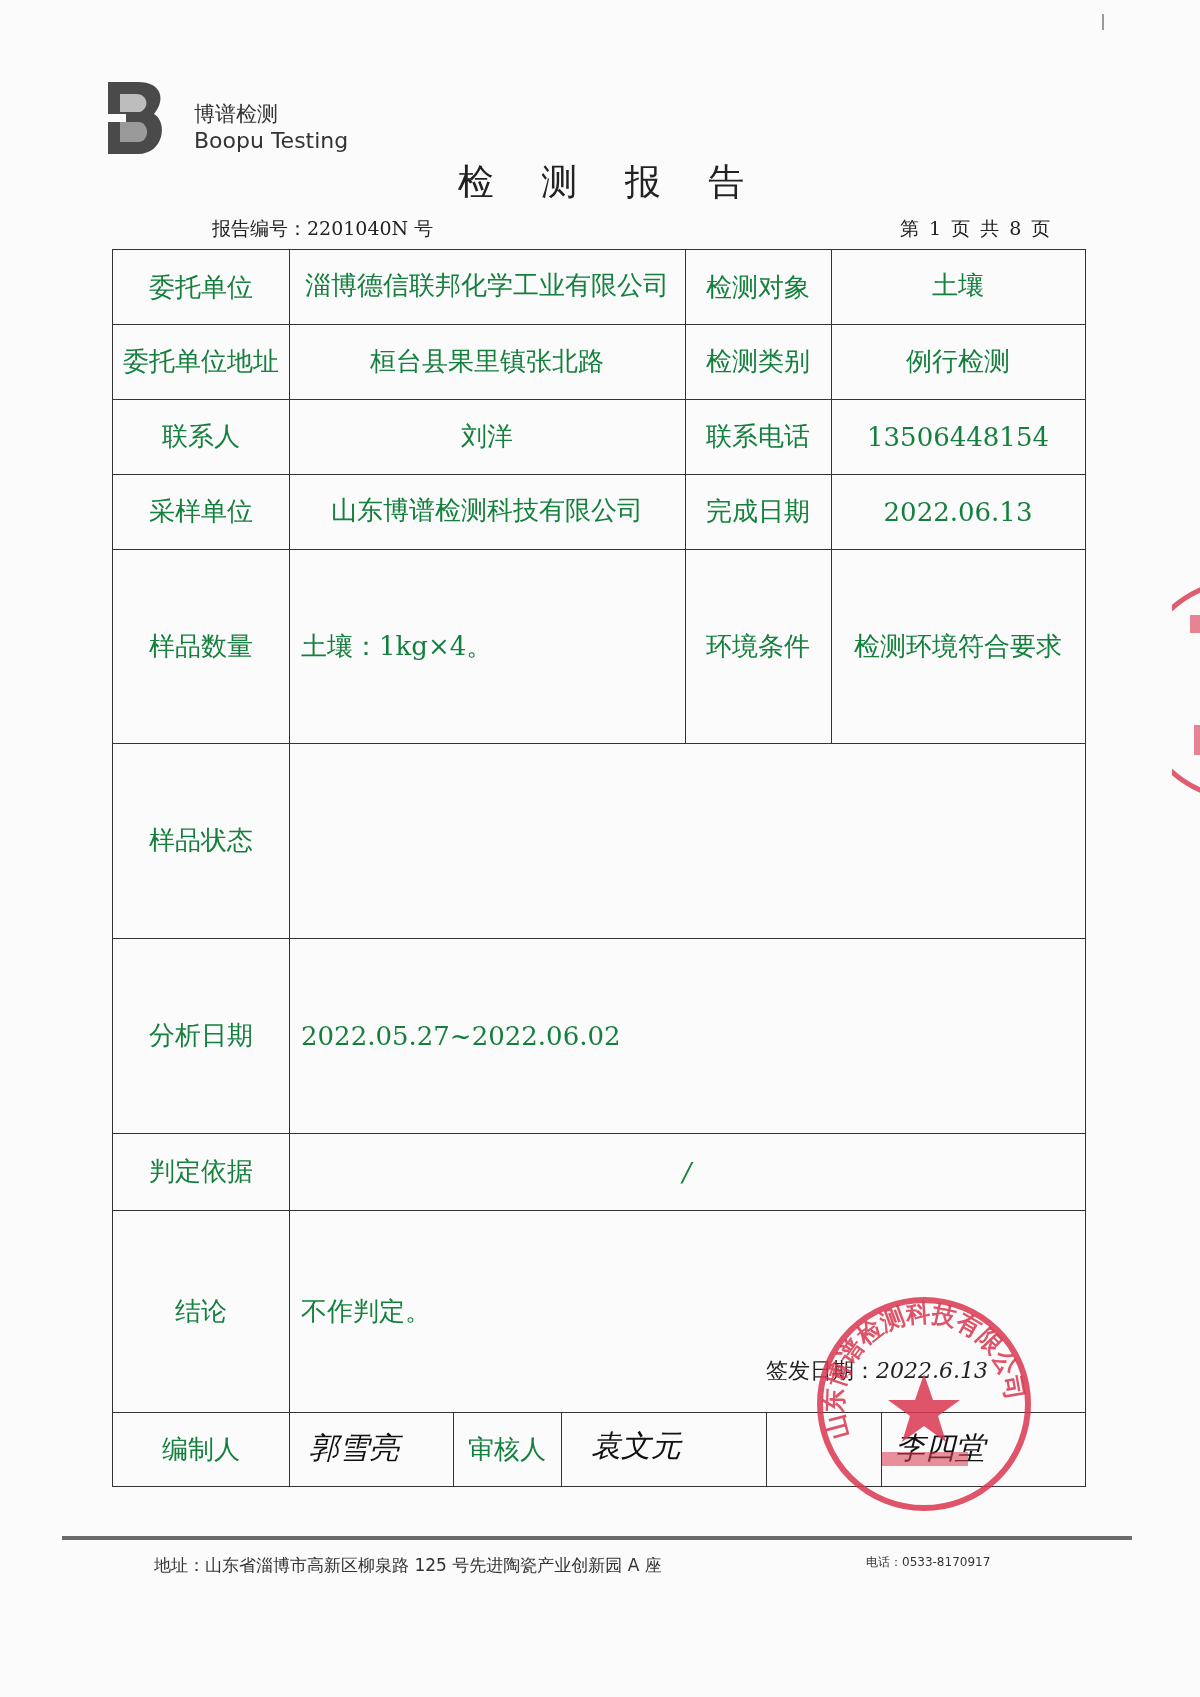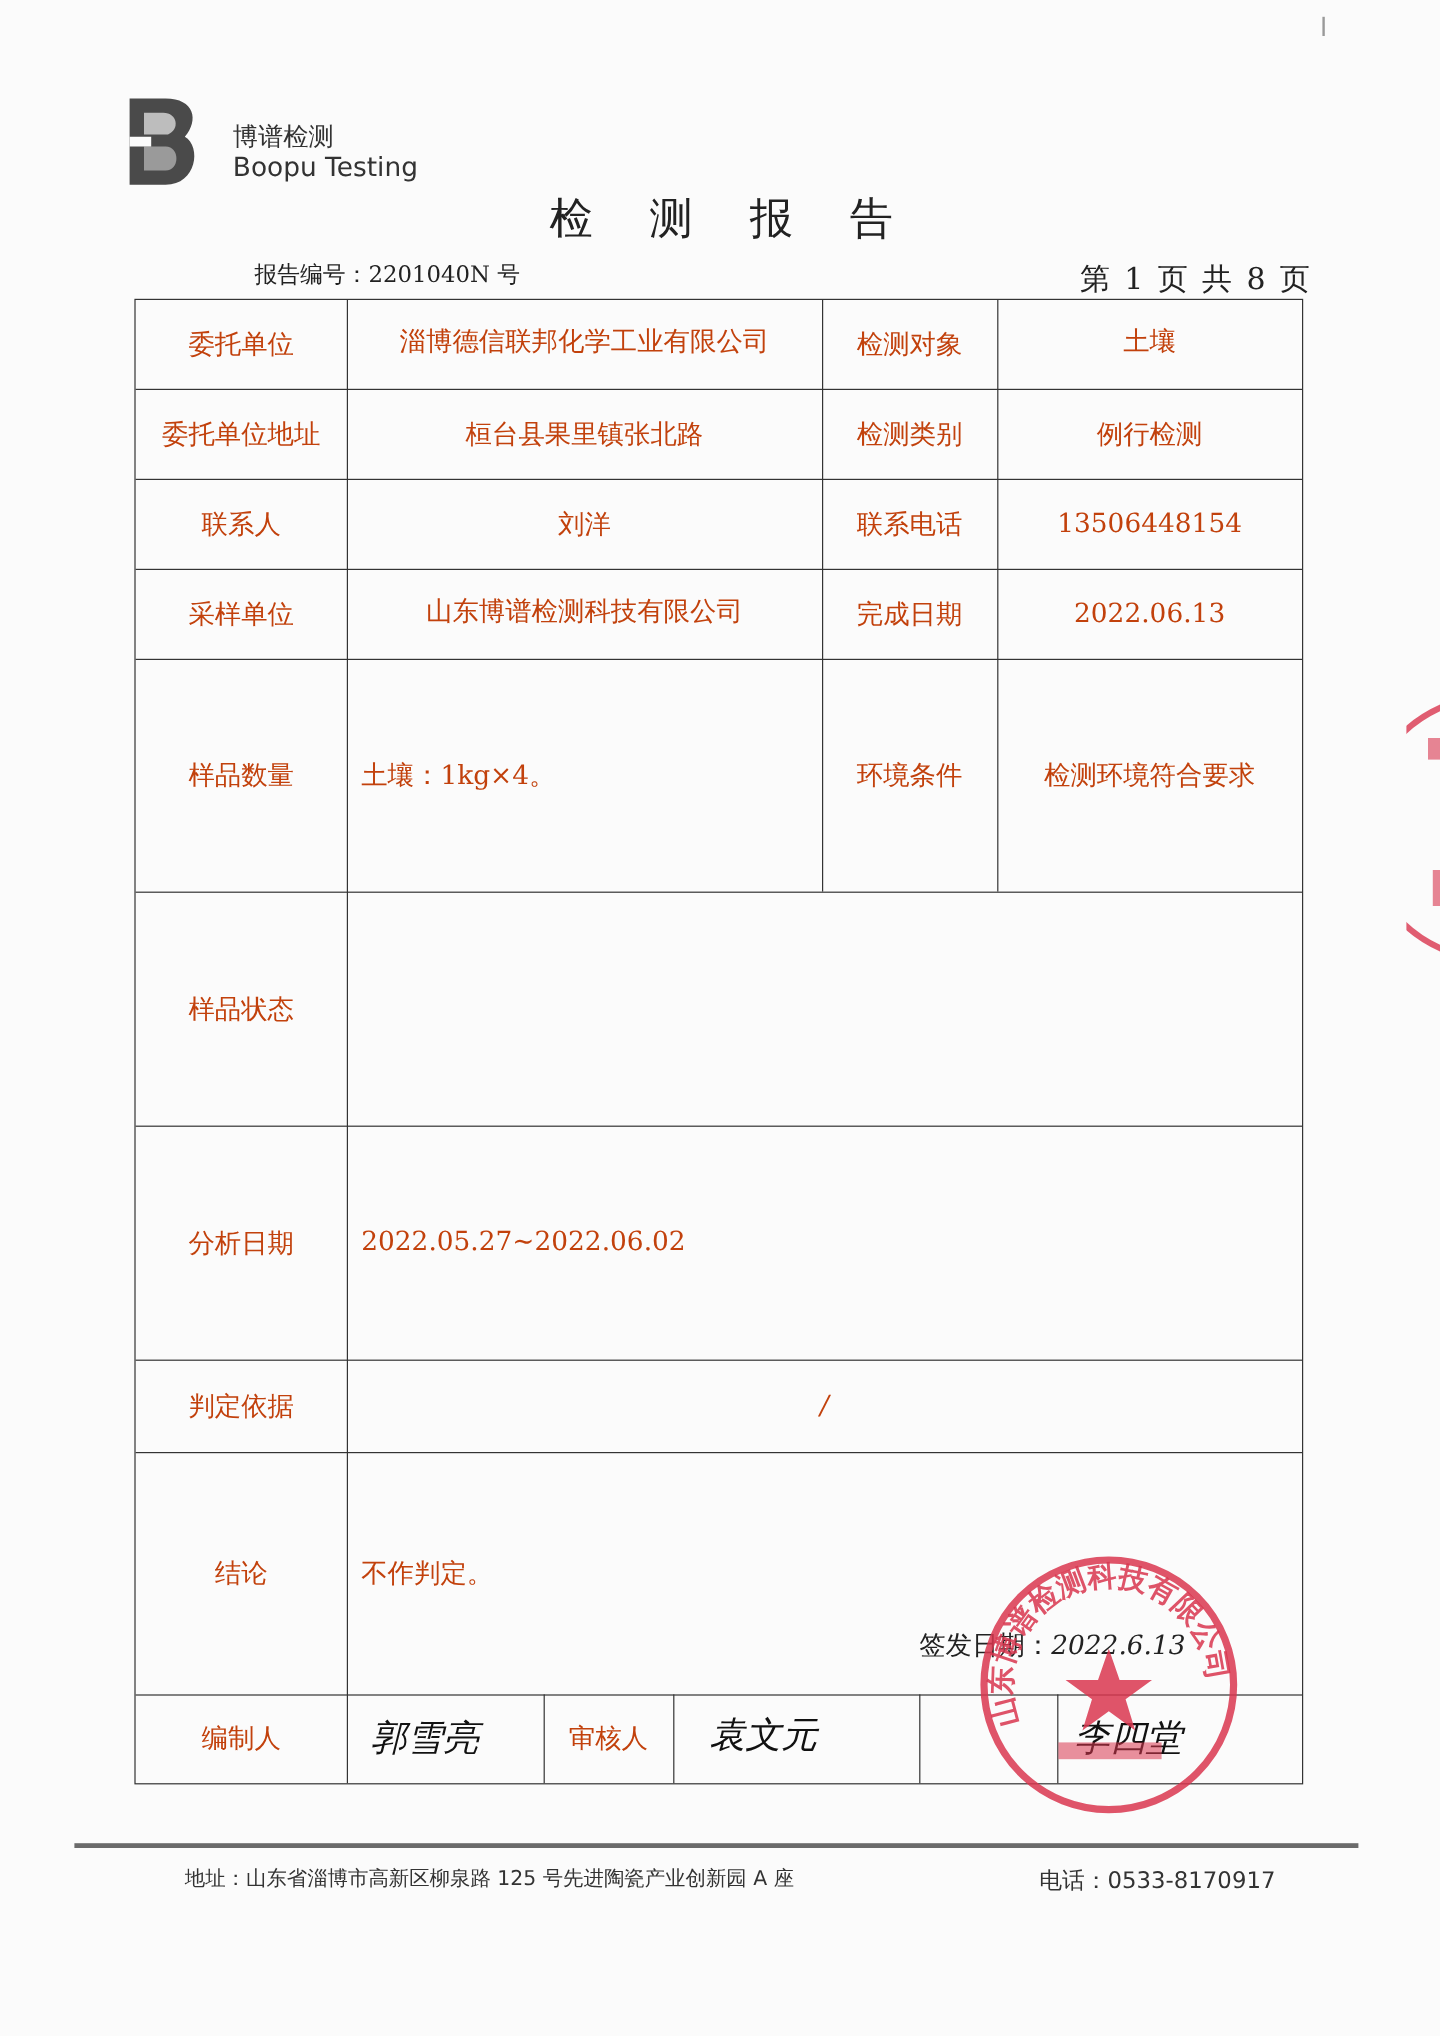--- a/index.html
+++ b/index.html
@@ -9,38 +9,38 @@
       font-family: "DejaVu Serif", "Liberation Serif", serif;
       color: #222;
     }
     .abs { position: absolute; }
     
     .logo { left: 104px; top: 78px; width: 66px; height: 80px; }
     .brand-cn { left: 194px; top: 100px; font-family: "DejaVu Sans", sans-serif; font-size: 21px; color: #333; }
     .brand-en { left: 194px; top: 128px; font-family: "DejaVu Sans", sans-serif; font-size: 22px; color: #333; }
     .doc-title { left: 0; width: 1220px; top: 158px; text-align: center; font-size: 36px; letter-spacing: 18px; color: #222; }
     .report-no { left: 164px; top: 216px; font-size: 19px; margin-left: 48px; }
-    .page-no { left: 900px; top: 216px; font-size: 25px; letter-spacing: 2px; }
+    .page-no { left: 900px; top: 216px; font-size: 19px; letter-spacing: 2px; }
 
     
     .tbl { left: 112px; top: 249px; width: 974px; height: 1238px; border: 1.5px solid #333; box-sizing: border-box; }
     .hl { position: absolute; height: 0; border-top: 1.5px solid #333; }
     .vl { position: absolute; width: 0; border-left: 1.5px solid #333; }
-    .cell { position: absolute; display: flex; align-items: center; font-size: 22px; color: #c2410c; box-sizing: border-box; }
+    .cell { position: absolute; display: flex; align-items: center; font-size: 26px; color: #15803d; box-sizing: border-box; }
     .center { justify-content: center; text-align: center; }
     .left { justify-content: flex-start; padding-left: 12px; }
 
     .sig { position: absolute; font-family: "DejaVu Serif", serif; font-style: italic; font-size: 30px; color: #111; }
     .issue-date { position: absolute; font-size: 22px; }
     .stamp { position: absolute; left: 812px; top: 1292px; width: 225px; height: 225px; }
     .stamp-edge { position: absolute; left: 1172px; top: 585px; width: 40px; height: 210px; }
 
     .footer-rule { left: 62px; top: 1536px; width: 1070px; height: 4px; background: #6b6b6b; }
     .footer-addr { left: 154px; top: 1554px; font-family: "DejaVu Sans", sans-serif; font-size: 17px; color: #333; }
-    .footer-tel { left: 866px; top: 1554px; font-family: "DejaVu Sans", sans-serif; font-size: 19px; color: #333; }
+    .footer-tel { left: 866px; top: 1554px; font-family: "DejaVu Sans", sans-serif; font-size: 12px; color: #333; }
     .corner-mark { left: 1102px; top: 14px; width: 2px; height: 16px; background: #999; }
   </style>
 </head>
 <body>
 
 <div class="abs corner-mark"></div>
 
 <svg class="abs logo" viewBox="0 0 66 80">
   <path d="M4 4 H34 C58 4 62 22 50 36 C64 44 60 76 34 76 H4 Z" fill="#4a4a4a"></path>
   <path d="M16 16 H32 C44 16 46 30 36 34 H16 Z" fill="#bdbdbd"></path>

